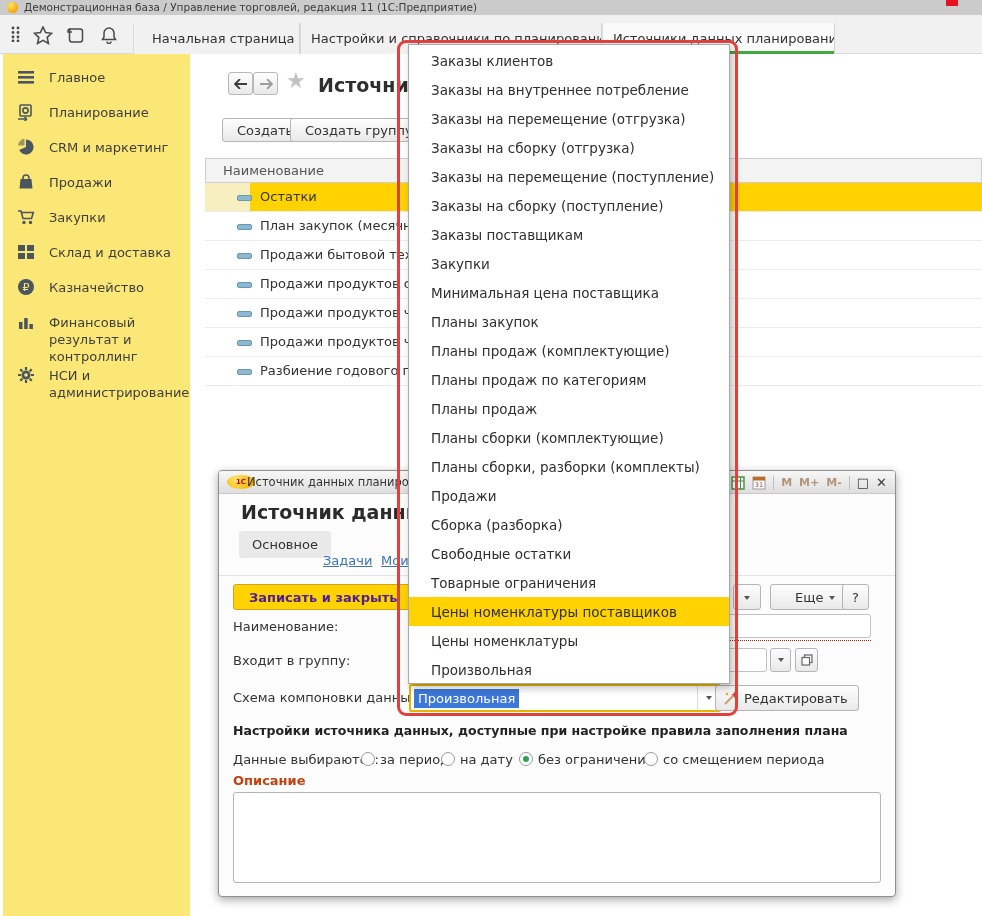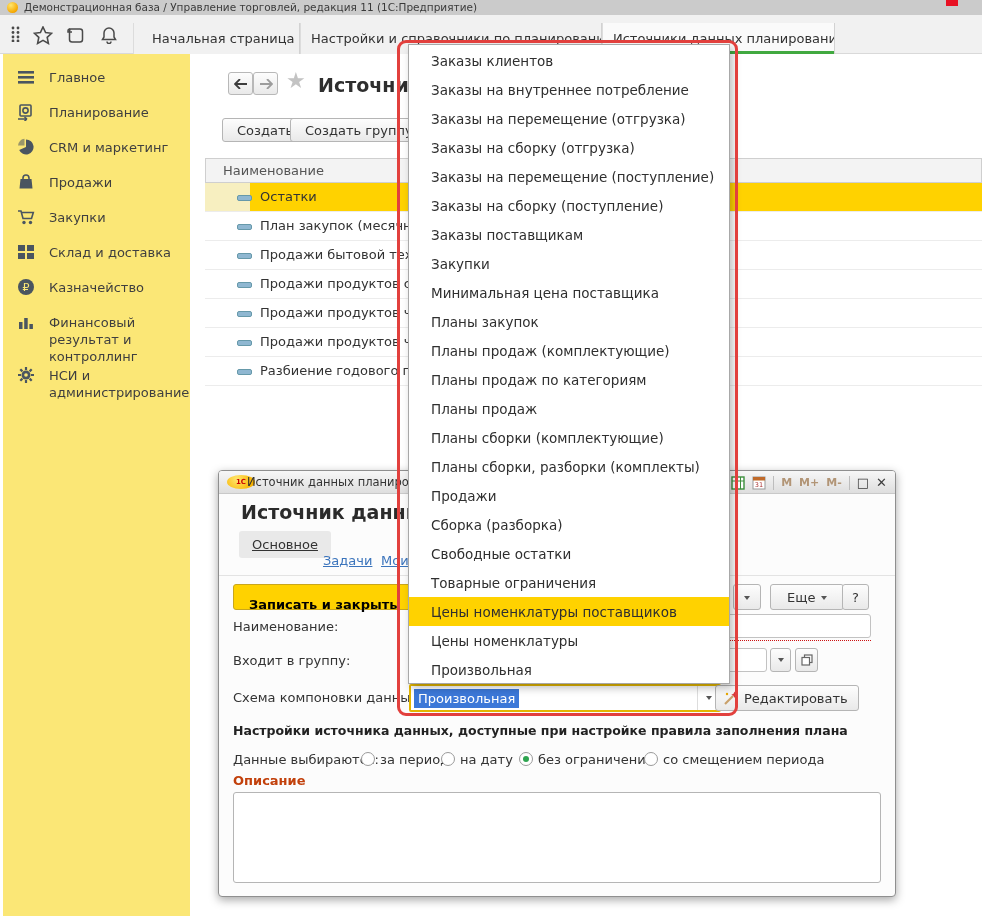--- a/index.html
+++ b/index.html
@@ -43,27 +43,27 @@
   
   .dialog { position:absolute; left:218px; top:470px; width:678px; height:427px; background:#fcfcfc; border:1px solid #8f8f8f; border-radius:4px; box-shadow:0 3px 10px rgba(0,0,0,.35); z-index:10; }
   .dlg-titlebar { position:absolute; left:0; top:0; width:100%; height:23px; background:linear-gradient(#f7f7f7,#dedede); border-bottom:1px solid #c9c9c9; border-radius:3px 3px 0 0; }
   .dlg-logo { position:absolute; left:8px; top:4px; width:28px; height:14px; border-radius:50%; background:radial-gradient(circle at 35% 30%, #ffe66e, #f9b500 75%, #d98a00); font-size:7px; font-weight:bold; color:#c00; text-align:center; line-height:14px; }
   .dlg-title { position:absolute; left:28px; top:0; font-size:11.5px; color:#333; line-height:23px; white-space:nowrap; }
   .dlg-controls { position:absolute; right:8px; top:0; height:23px; display:flex; align-items:center; gap:7px; }
   .mbtn { font-size:11px; font-weight:bold; color:#b29576; }
   .wbtn { font-size:13px; color:#3c3c3c; font-weight:bold; }
   .vsep { width:1px; height:14px; background:#bdbdbd; }
   .dlg-heading { position:absolute; left:22px; top:30px; font-size:19px; font-weight:bold; color:#2b2b2b; white-space:nowrap; }
-  .dlg-tab-pill { position:absolute; left:20px; top:60px; height:27px; background:#e9e9e9; border-radius:3px; font-size:13px; color:#333; padding:0 13px; line-height:27px;text-decoration:underline; }
+  .dlg-tab-pill { position:absolute; left:20px; top:60px; height:27px; background:#e9e9e9; border-radius:3px; font-size:13px; color:#333; padding:0 13px; line-height:27px; }
   .dlg-link { position:absolute; top:66px; font-size:13px; color:#3b74bc; text-decoration:underline; white-space:nowrap;margin-top:16px; }
   .dlg-sep { position:absolute; left:0; top:104px; width:100%; height:1px; background:#e3e3e3; }
 
-  .save-btn { position:absolute; left:14px; top:113px; height:26px; padding:12px 15px; background:#ffd200; border:1px solid #c9a61d; border-radius:3px; font-size:13px; color:#000000; font-weight:bold; font-family:inherit; }
+  .save-btn { position:absolute; left:14px; top:113px; height:26px; padding:4px 15px; background:#ffd200; border:1px solid #c9a61d; border-radius:3px; font-size:13px; color:#4c1d95; font-weight:bold; font-family:inherit; }
   .frag-btn { position:absolute; left:514px; top:113px; width:28px; height:26px; }
-  .more-btn { position:absolute; left:551px; top:113px; height:26px; padding:0 16px; }
+  .more-btn { position:absolute; left:551px; top:113px; height:26px; padding:0 24px; }
   .help-btn { position:absolute; left:623px; top:113px; width:27px; height:26px; }
   .caret { display:inline-block; width:0; height:0; border-left:3.5px solid transparent; border-right:3.5px solid transparent; border-top:4px solid #555; margin-left:6px; vertical-align:middle; }
 
   .fld-label { position:absolute; left:14px; font-size:13px; color:#333; white-space:nowrap; }
   .txt-input { position:absolute; height:24px; border:1px solid #c2c2c2; border-radius:3px; background:#fff; font-family:inherit; font-size:13px; padding:0 6px; }
   .red-dotted { position:absolute; border-top:1px dotted #cc1111; height:0; }
   .mini-btn { position:absolute; width:21px; height:24px; display:flex; align-items:center; justify-content:center; }
 
   .combo { position:absolute; left:190px; top:213px; width:312px; height:28px; background:#fff; border:2px solid #e3b600; border-radius:2px; display:flex; align-items:center; }
   .combo-val { margin-left:3px; background:#3c78d8; color:#fff; font-size:13px; padding:2px 4px; }

